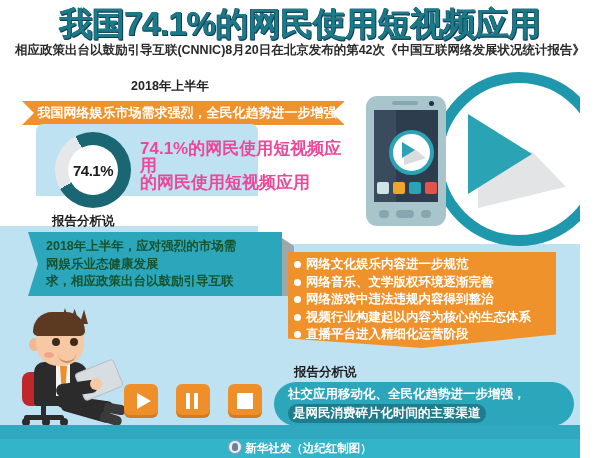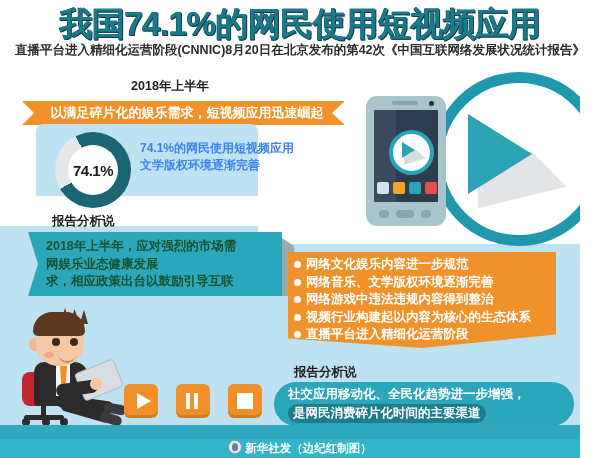--- a/index.html
+++ b/index.html
@@ -87,21 +87,21 @@
     width:76px;height:76px;border-radius:50%;
     background:conic-gradient(from -27deg,#1a6672 0deg 267deg,#e6e7e8 267deg 360deg);
   }
   .donut-hole{
     position:absolute;left:13px;top:13px;width:50px;height:50px;border-radius:50%;
     background:#fff;display:flex;align-items:center;justify-content:center;
   }
   .donut-val{font-size:15px;font-weight:bold;color:#1b1b1b;letter-spacing:-0.5px;}
   .donut-txt{
     position:absolute;left:140px;top:140px;width:210px;
-    font-size:12px;line-height:17px;color:#3b82f6;font-weight:bold;
+    font-size:17px;line-height:17px;color:#ec4899;font-weight:bold;
   }
 
   
   .lbl-a{
     position:absolute;left:52px;top:213px;font-size:12.5px;color:#1d1d1d;
     font-weight:bold;white-space:nowrap;
   }
   .tealbox{
     position:absolute;left:28px;top:232px;width:254px;height:64px;background:#2ba6bb;
     -webkit-clip-path:polygon(0 0,100% 0,100% 100%,0 100%,10px 50%);
@@ -252,45 +252,45 @@
   .p-shoe{position:absolute;left:104px;top:404px;width:22px;height:10px;background:#3a3a3a;border-radius:5px 8px 8px 5px;transform:rotate(10deg);}
   .p-shoe2{position:absolute;left:100px;top:414px;width:22px;height:10px;background:#3a3a3a;border-radius:5px 8px 8px 5px;transform:rotate(18deg);}
 </style>
 </head>
 <body>
 
 <div class="canvas">
 
   <div class="hdr">
     <div class="title">我国74.1%的网民使用短视频应用</div>
-    <div class="subtitle">直播平台进入精细化运营阶段(CNNIC)8月20日在北京发布的第42次《中国互联网络发展状况统计报告》</div>
+    <div class="subtitle">相应政策出台以鼓励引导互联(CNNIC)8月20日在北京发布的第42次《中国互联网络发展状况统计报告》</div>
   </div>
 
   <div class="stage">
     <div class="bluefield2"></div>
     <div class="bluefield3"></div>
     <div class="bluefield"></div>
   </div>
 
   <div class="yearlab">2018年上半年</div>
 
   <div class="ribbon"></div>
   <div class="ribbon-notch"></div>
-  <div class="ribbon-in">以满足碎片化的娱乐需求，短视频应用迅速崛起</div>
+  <div class="ribbon-in">我国网络娱乐市场需求强烈，全民化趋势进一步增强</div>
 
   <div class="donutcard"></div>
   <div class="donutwrap">
     <div class="donut"></div>
     <div class="donut-hole">
       <span class="donut-val">74.1%</span>
     </div>
   </div>
   <div class="donut-txt">
     <div>74.1%的网民使用短视频应用</div>
-    <div>文学版权环境逐渐完善</div>
+    <div>的网民使用短视频应用</div>
   </div>
 
   <div class="lbl-a">报告分析说</div>
   <div class="tealbox-shadow"></div>
   <div class="tealbox"></div>
   <div class="tealbox-txt">
     <div>2018年上半年，应对强烈的市场需</div>
     <div>网娱乐业态健康发展</div>
     <div>求，相应政策出台以鼓励引导互联</div>
   </div>

